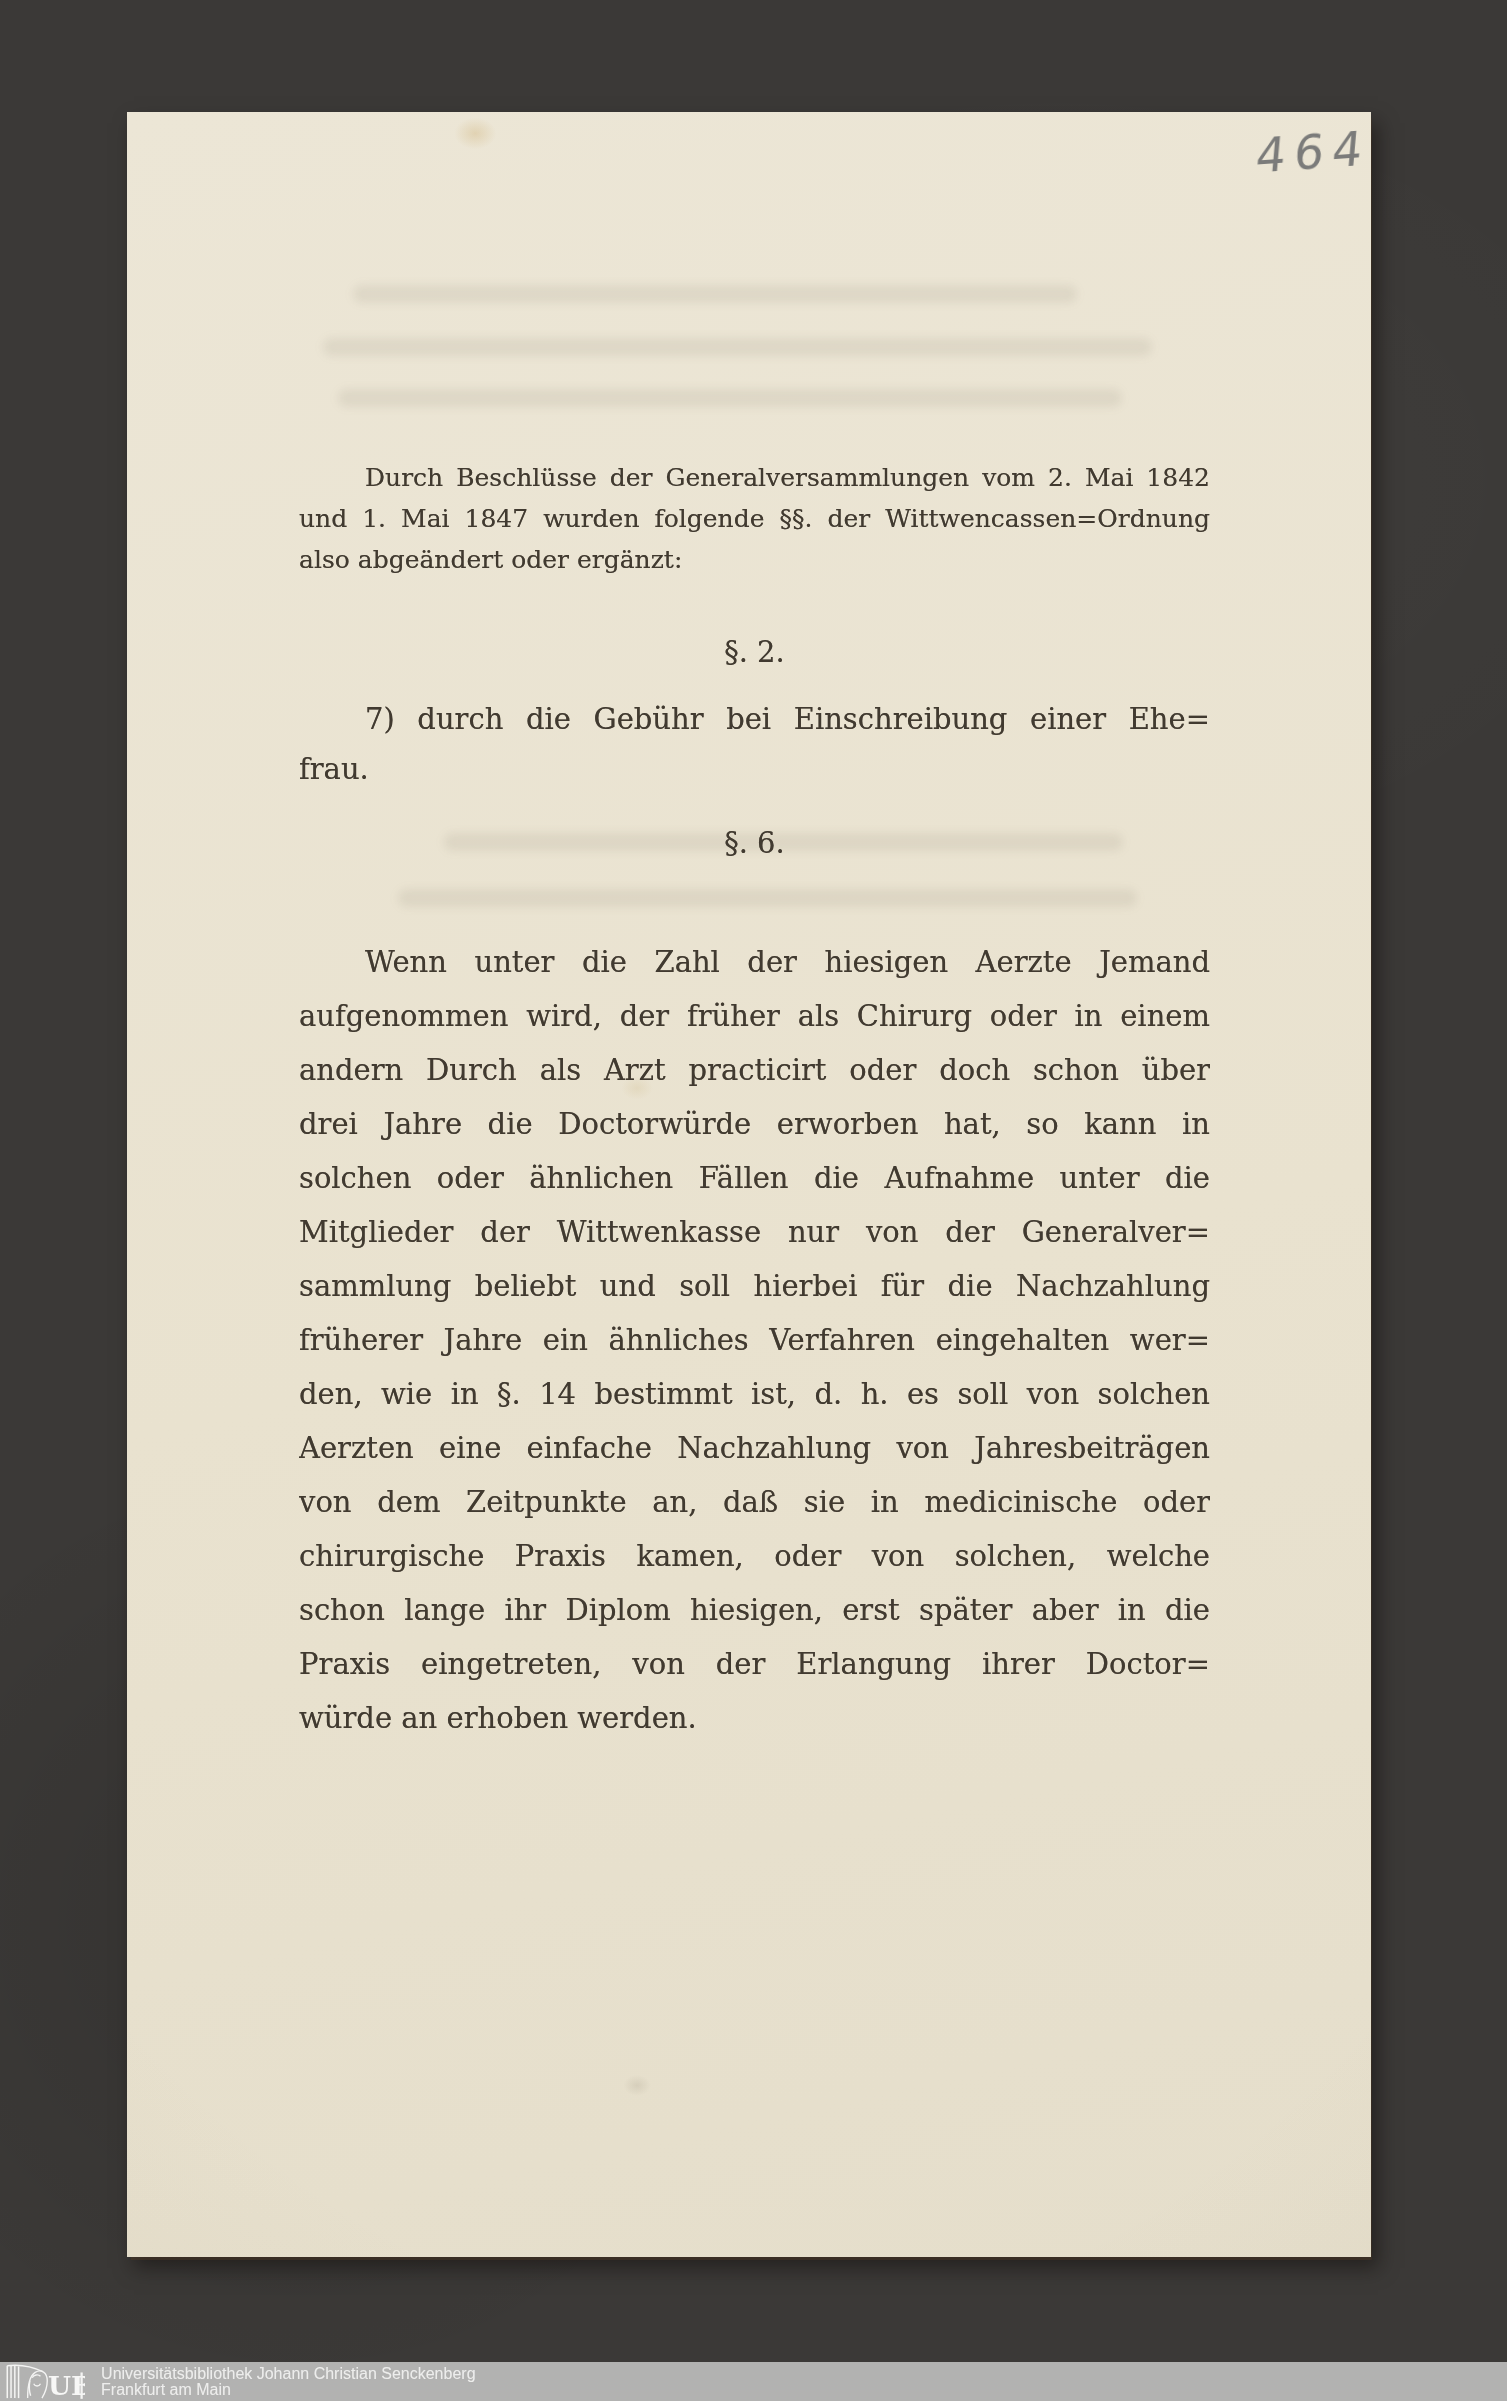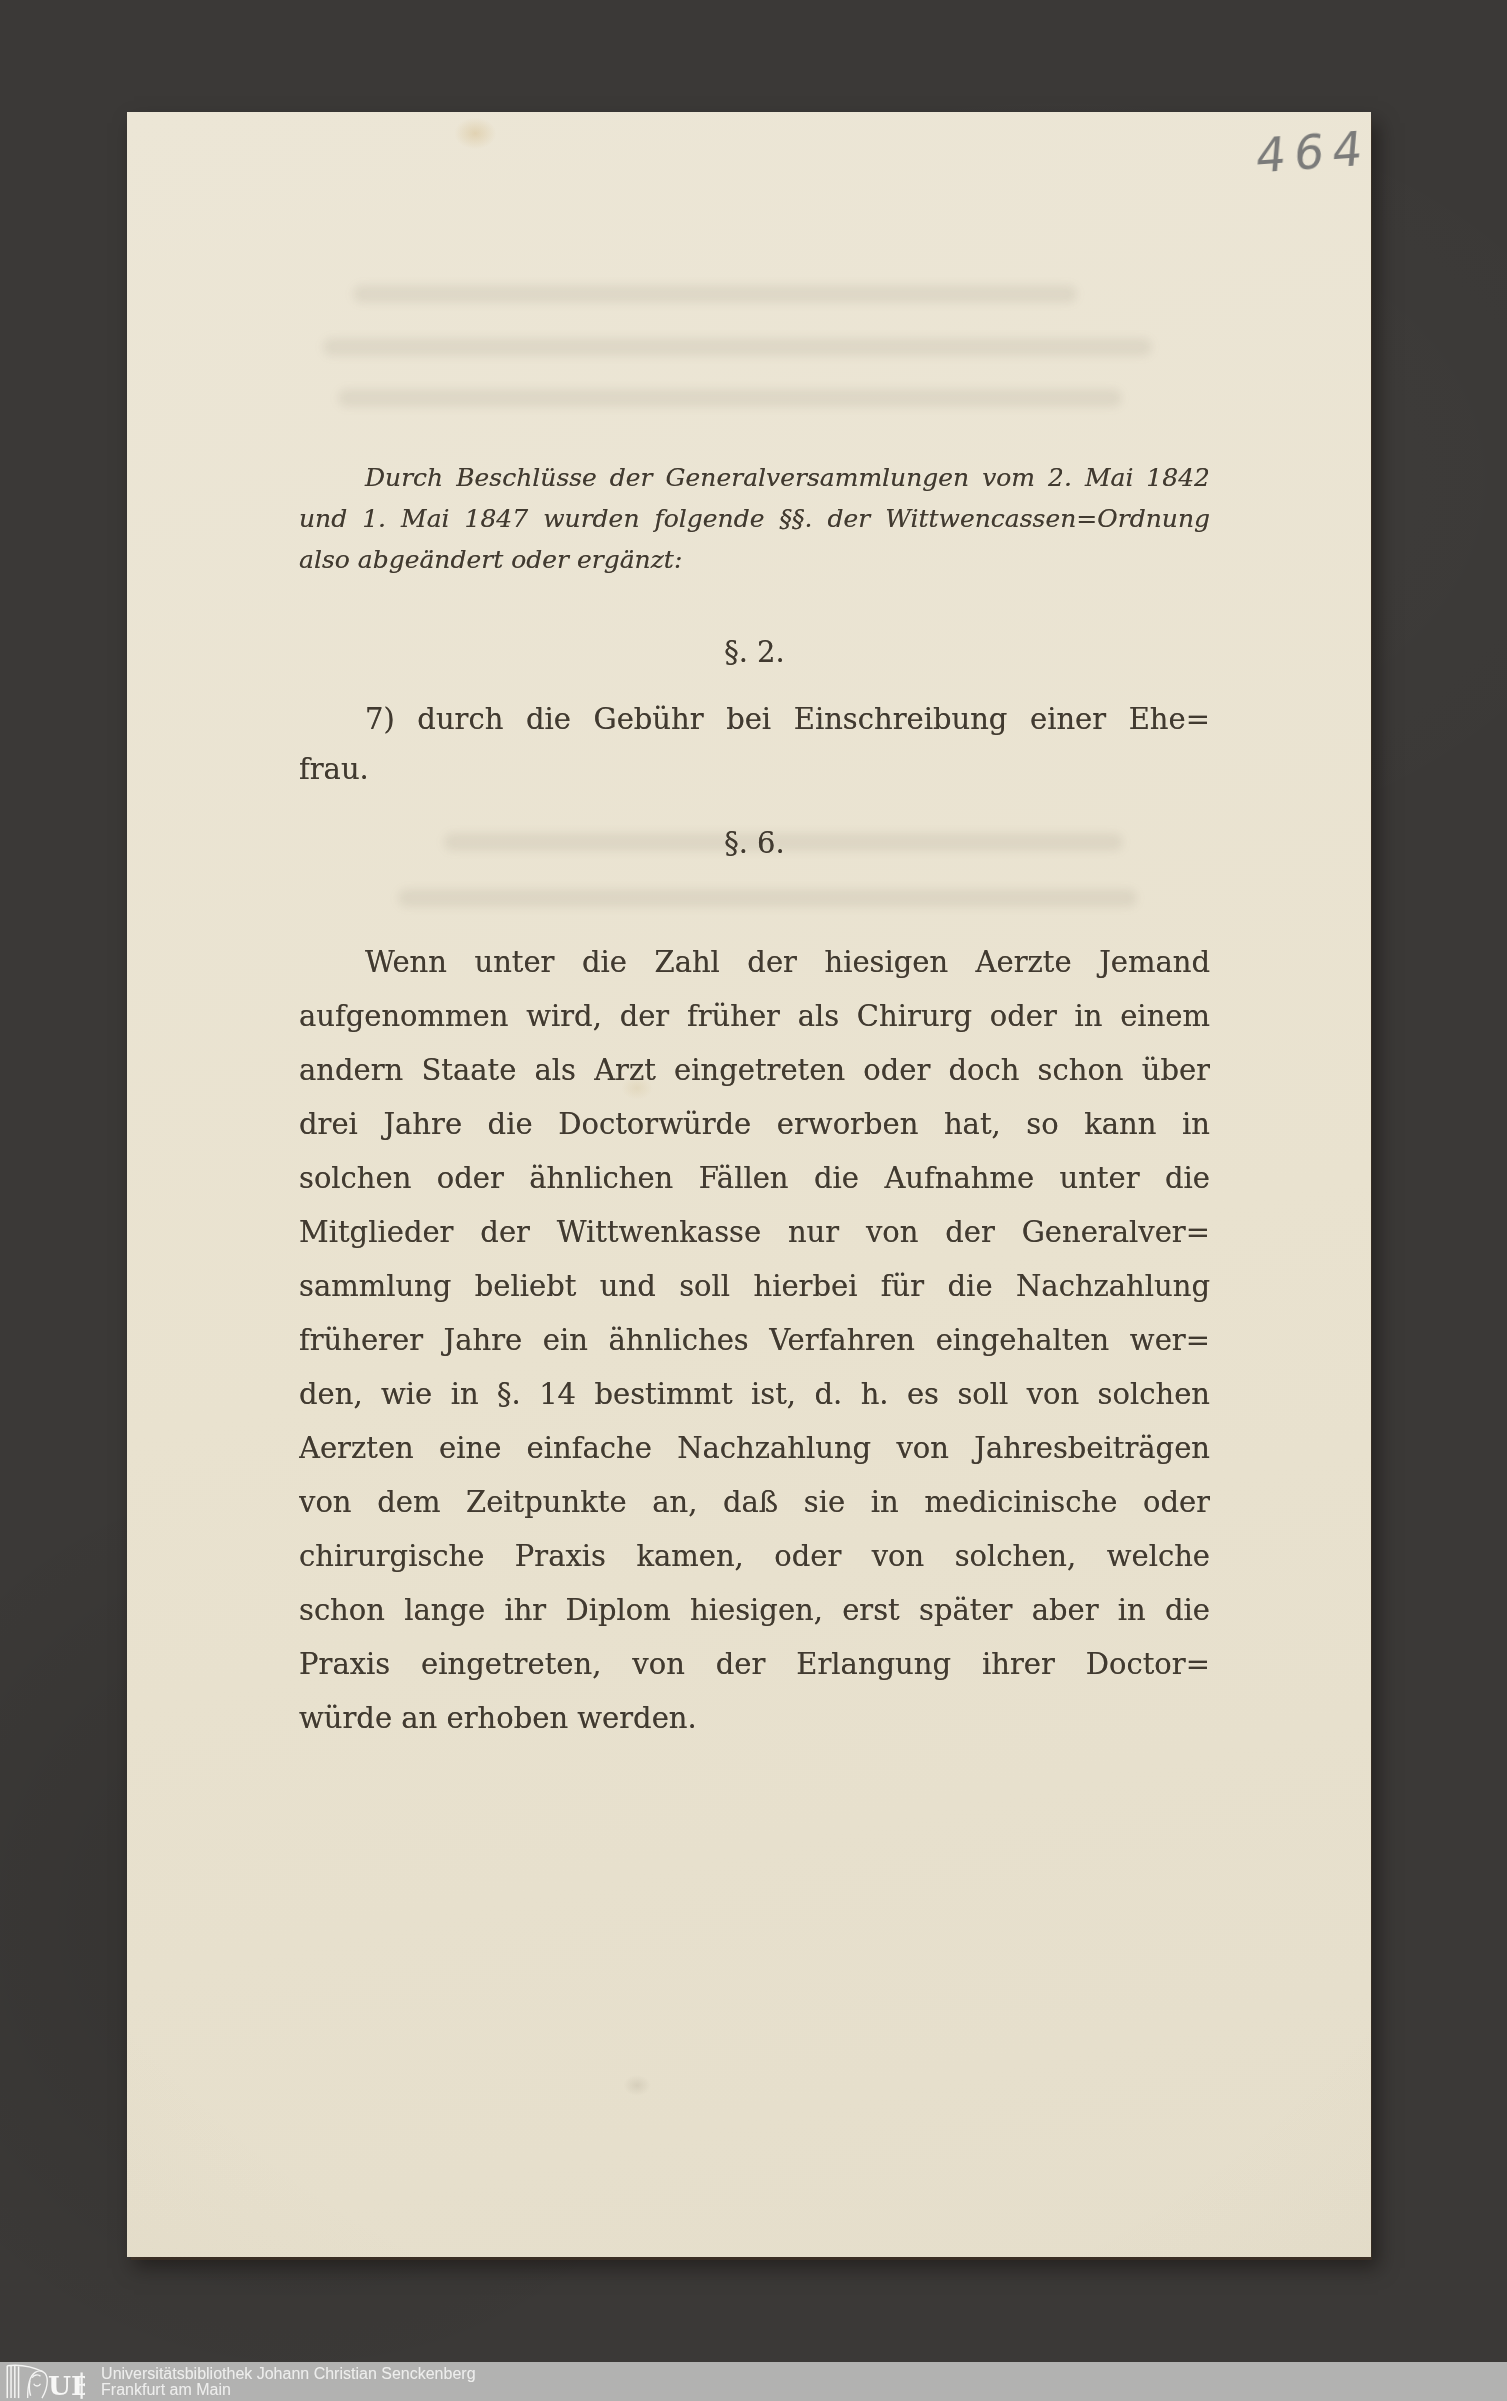--- a/index.html
+++ b/index.html
@@ -58,21 +58,21 @@
   .para .tl {
     text-align: justify;
     text-align-last: justify;
     overflow: hidden;
     white-space: nowrap;
   }
   .para .tl:first-child { text-indent: 66px; }
   .para .tl:last-child  { text-align-last: left; }
   
   .para .tl { white-space: normal; }
-  .intro { top: 345px; font-size: 25px; font-style: italic; }
+  .intro { top: 345px; font-size: 25px; }
   .intro .tl { line-height: 41px; height: 41px; }
   .heading {
     text-align: center;
     font-size: 29px;
     line-height: 35px;
   }
   .h2 { top: 523px; }
   .s2 { top: 582px; font-size: 29px; }
   .s2 .tl { line-height: 50px; height: 50px; }
   .h6 { top: 714px; }
@@ -134,21 +134,21 @@
         <div class="tl">7) durch die Gebühr bei Einschreibung einer Ehe=</div>
         <div class="tl">frau.</div>
       </div>
 
     <div class="text-col heading h6">§. 6.</div>
 
 
     <div class="text-col para main">
         <div class="tl">Wenn unter die Zahl der hiesigen Aerzte Jemand</div>
         <div class="tl">aufgenommen wird, der früher als Chirurg oder in einem</div>
-        <div class="tl">andern Staate als Arzt eingetreten oder doch schon über</div>
+        <div class="tl">andern Durch als Arzt practicirt oder doch schon über</div>
         <div class="tl">drei Jahre die Doctorwürde erworben hat, so kann in</div>
         <div class="tl">solchen oder ähnlichen Fällen die Aufnahme unter die</div>
         <div class="tl">Mitglieder der Wittwenkasse nur von der Generalver=</div>
         <div class="tl">sammlung beliebt und soll hierbei für die Nachzahlung</div>
         <div class="tl">früherer Jahre ein ähnliches Verfahren eingehalten wer=</div>
         <div class="tl">den, wie in §. 14 bestimmt ist, d. h. es soll von solchen</div>
         <div class="tl">Aerzten eine einfache Nachzahlung von Jahresbeiträgen</div>
         <div class="tl">von dem Zeitpunkte an, daß sie in medicinische oder</div>
         <div class="tl">chirurgische Praxis kamen, oder von solchen, welche</div>
         <div class="tl">schon lange ihr Diplom hiesigen, erst später aber in die</div>

